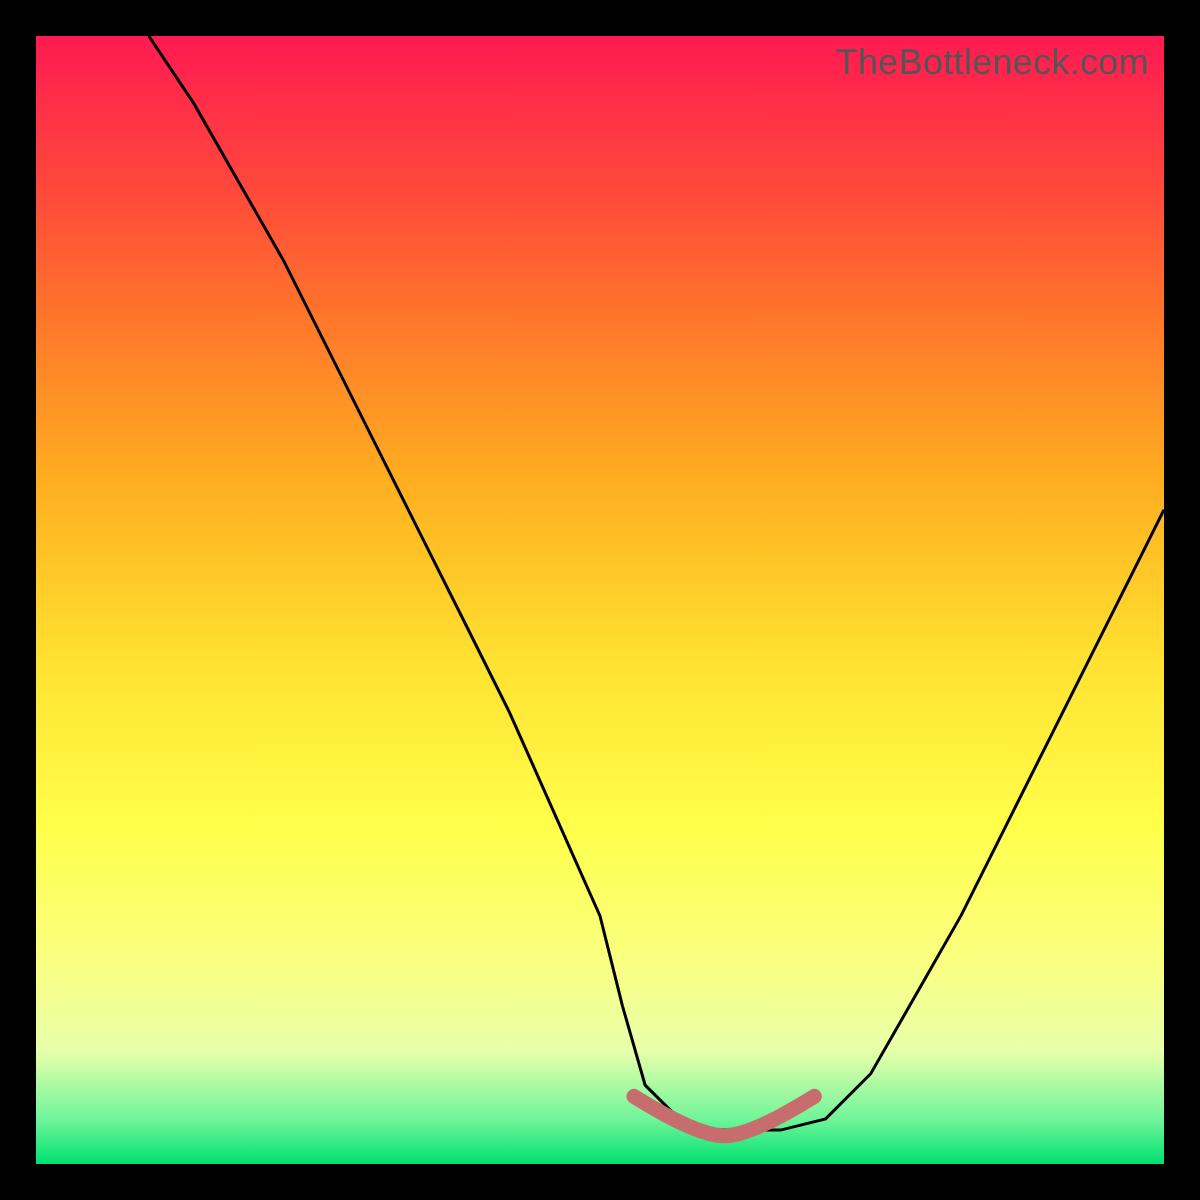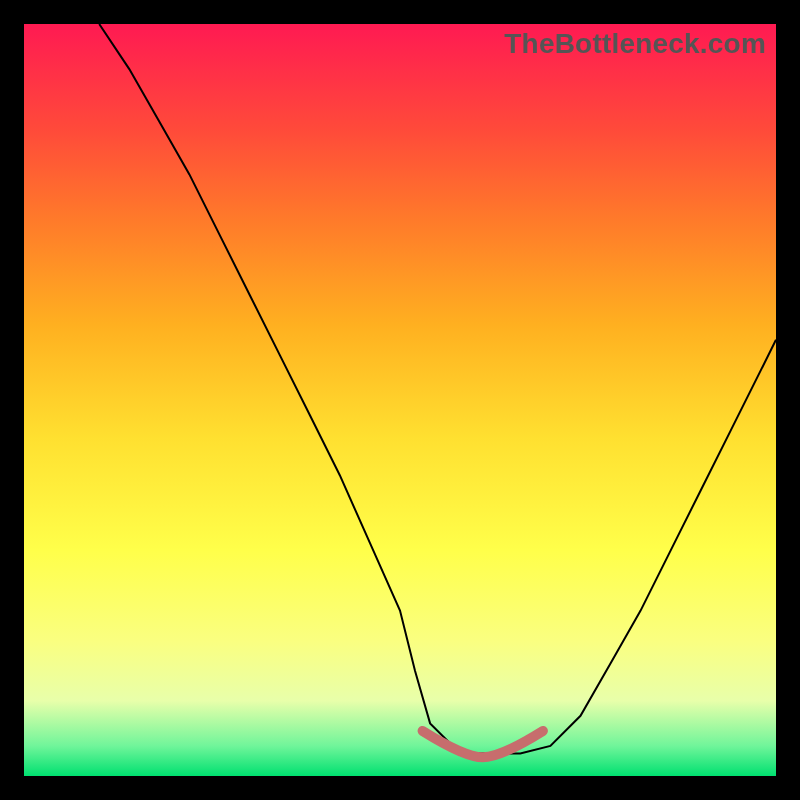--- a/index.html
+++ b/index.html
@@ -33,22 +33,22 @@
       #faff80 82%,
       #e8ffaa 90%,
       #70f59a 96%,
       #00e070 100%);
   }
   .watermark {
     position: absolute;
     top: 4px;
     right: 10px;
     color: #555;
-    font-size: 28px;
-    font-weight: 700;
+    font-size: 24px;
+    font-weight: 400;
     letter-spacing: 0.2px;
     user-select: none;
   }
   svg.curve {
     position: absolute;
     left: 0;
     top: 0;
     width: 752px;
     height: 752px;
     pointer-events: none;

